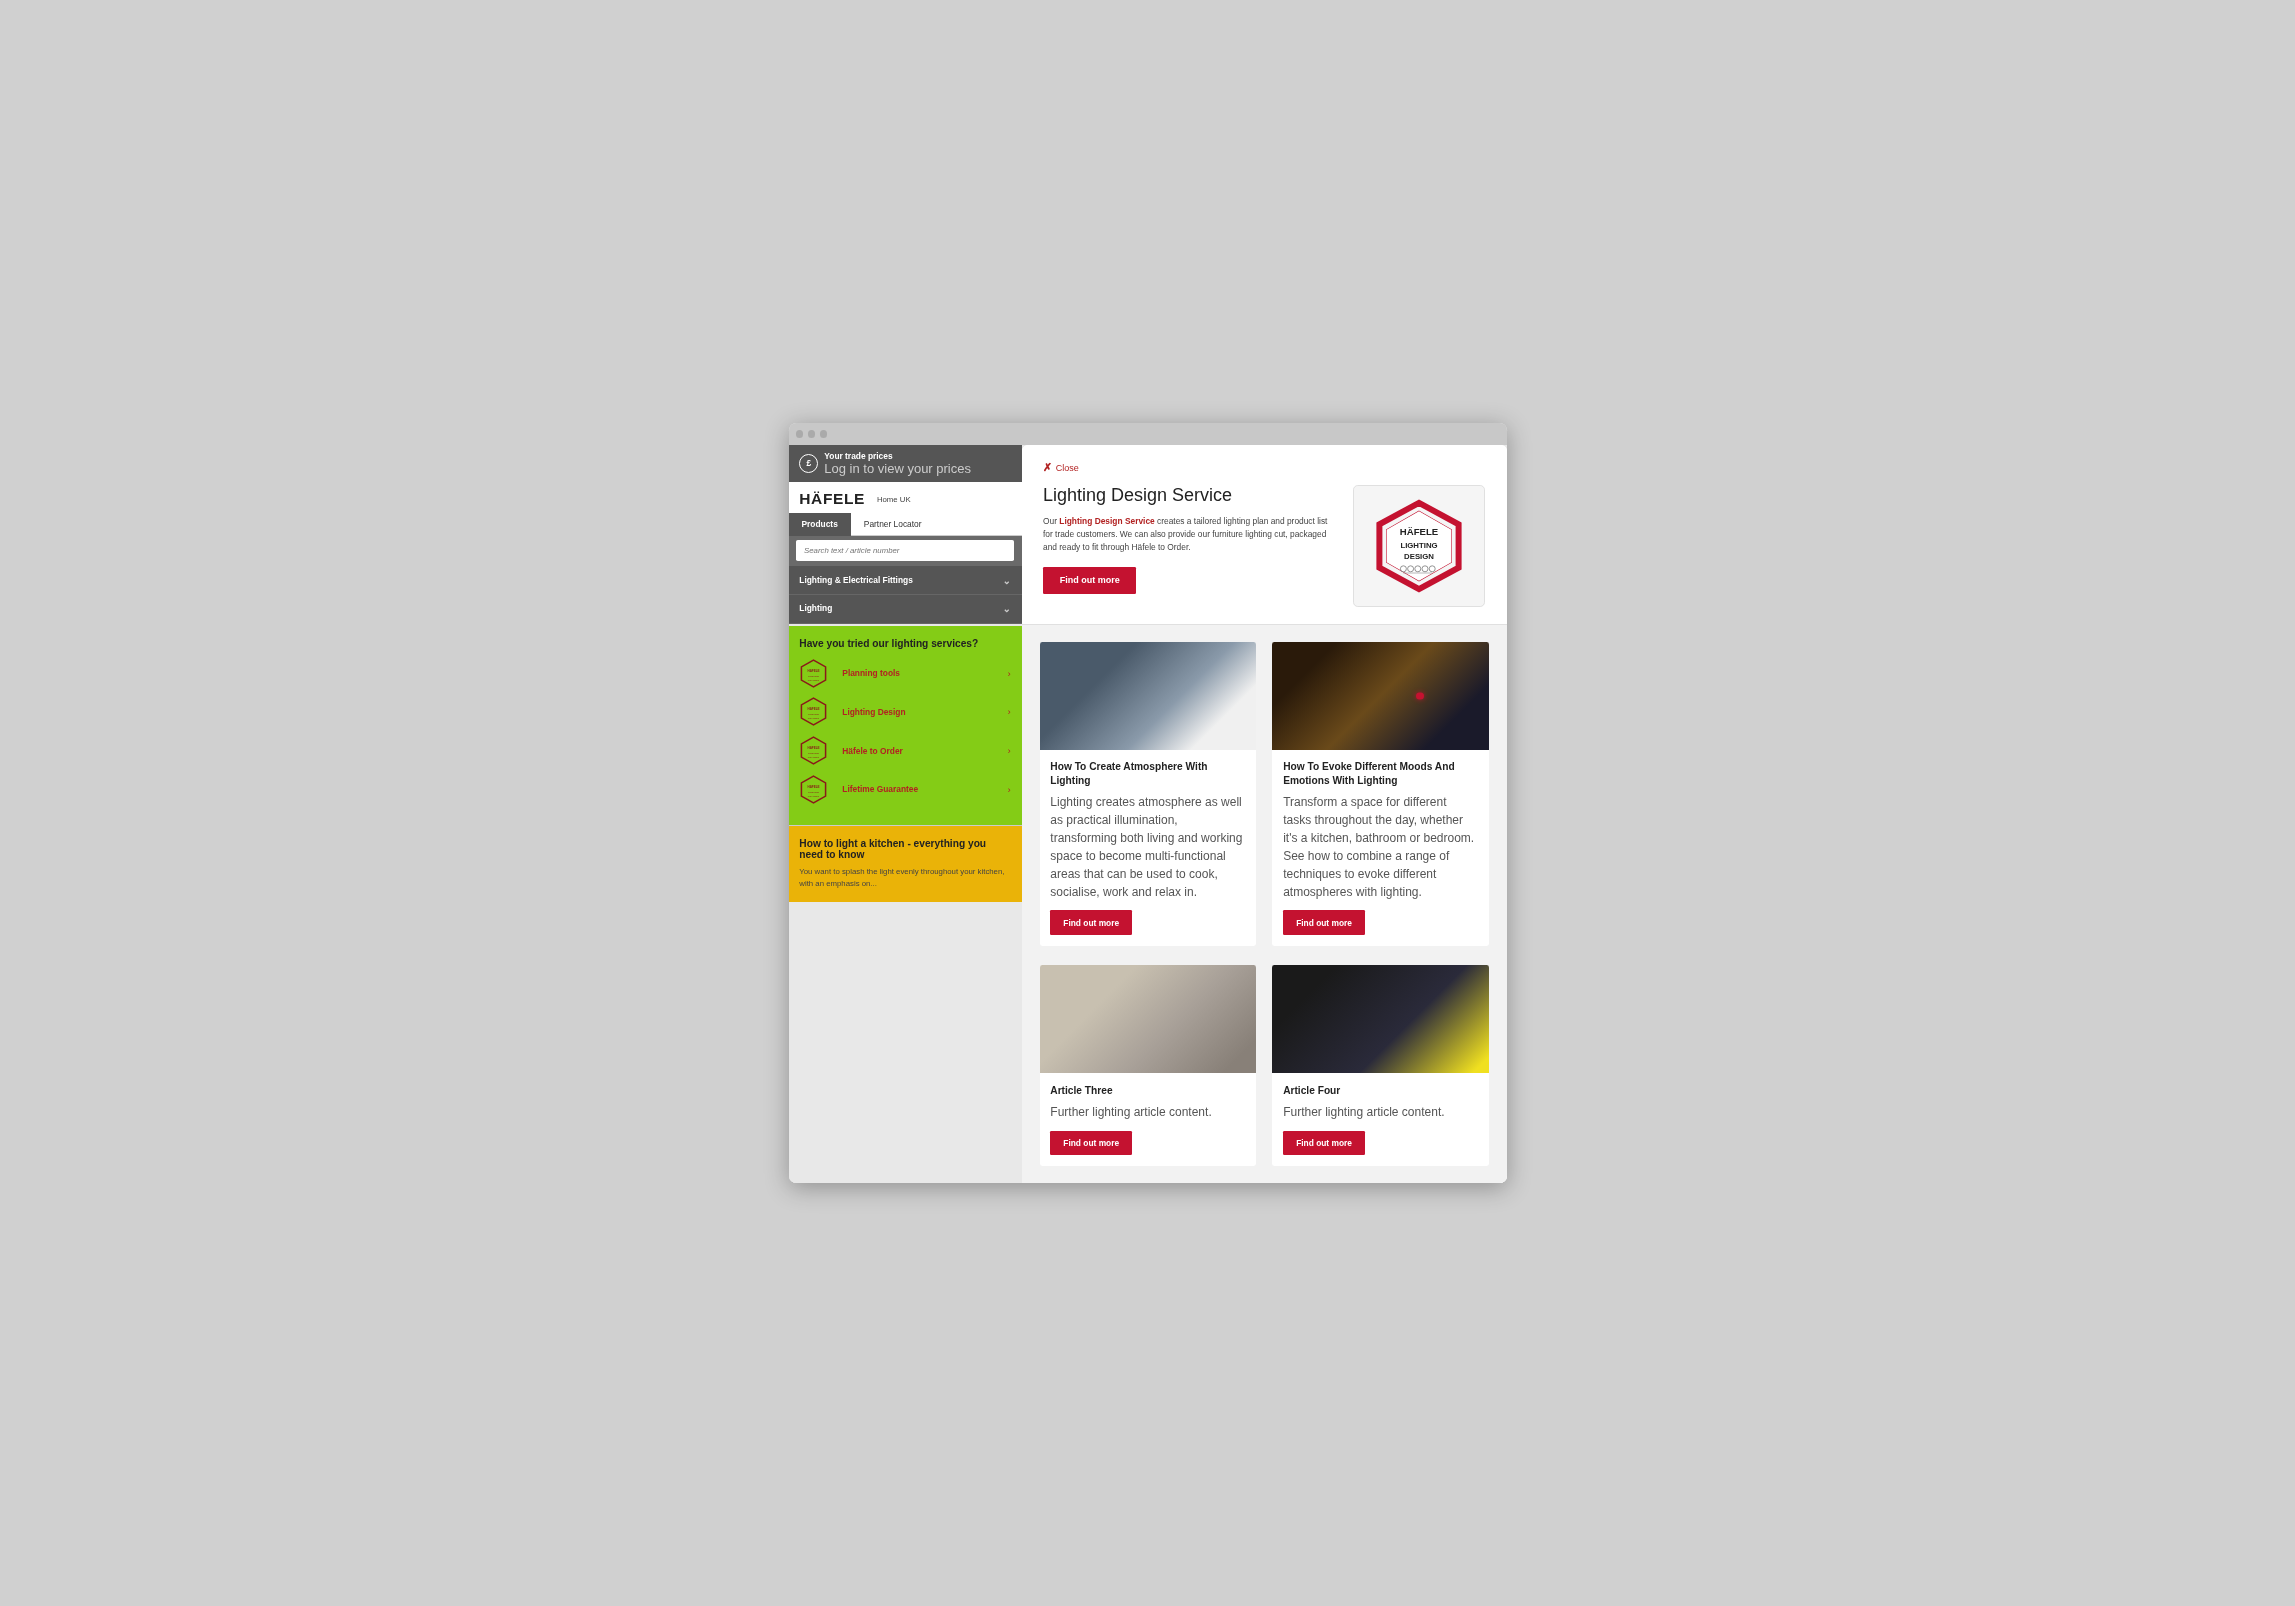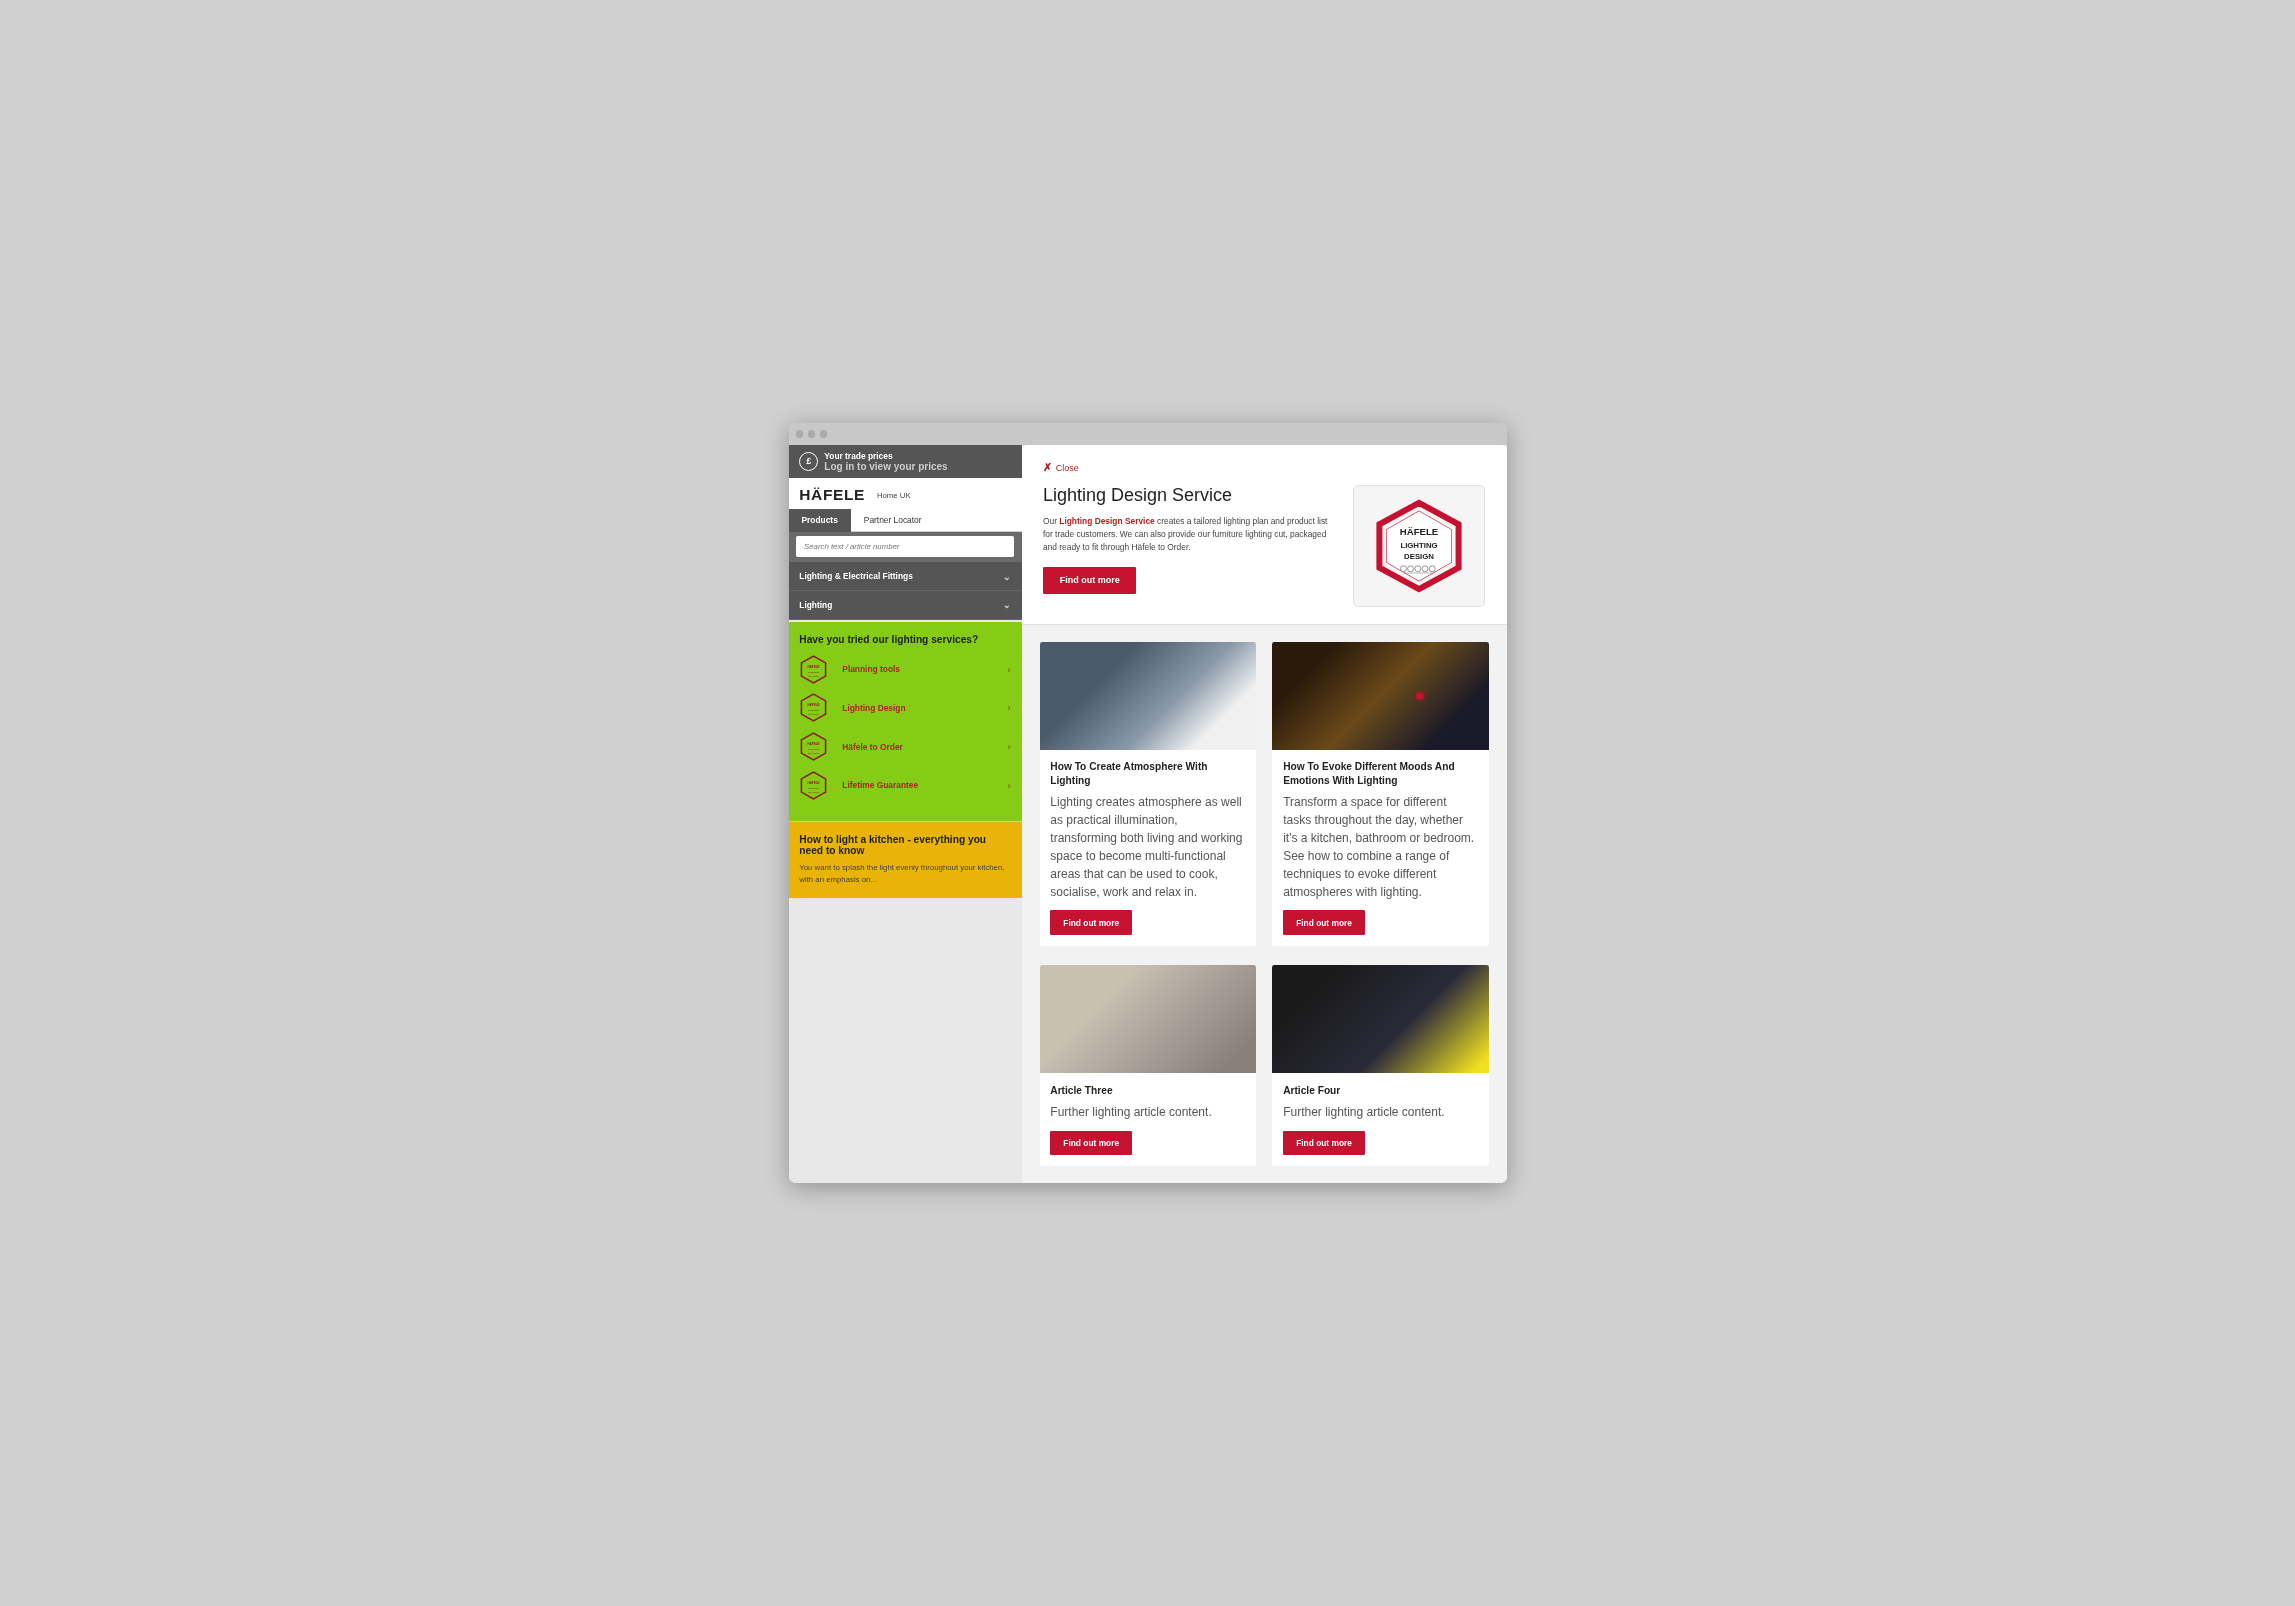--- a/index.html
+++ b/index.html
@@ -63,21 +63,21 @@
     }
     .trade-banner-icon {
       width: 19px; height: 19px;
       border: 1.2px solid white;
       border-radius: 50%;
       display: flex; align-items: center; justify-content: center;
       font-size: 8.4px; font-weight: bold;
       flex-shrink: 0;
     }
     .trade-banner-text .title { font-weight: bold; font-size: 8.4px; }
-    .trade-banner-text .sub { font-size: 10px; color: #ccc; font-weight: bold; }
+    .trade-banner-text .sub { font-size: 13px; color: #ccc; }
 
     .logo-bar {
       background: white;
       padding: 8.4px 10.8px 4.8px;
       display: flex;
       align-items: center;
       gap: 12px;
     }
     .hafele-logo {
       font-size: 15.5px;
@@ -124,21 +124,21 @@
       background: white;
       outline: none;
       font-style: italic;
     }
 
     .sidebar-menu {
       background: #555;
     }
     .sidebar-menu-item {
       display: flex;
-      align-items: center;
+      align-items: flex-start;
       justify-content: space-between;
       padding: 8.4px 10.8px;
       color: white;
       font-size: 8.4px;
       font-weight: bold;
       border-bottom: 0.6px solid #666;
       cursor: pointer;
     }
     .sidebar-menu-item .chevron {
       font-size: 9.6px;

